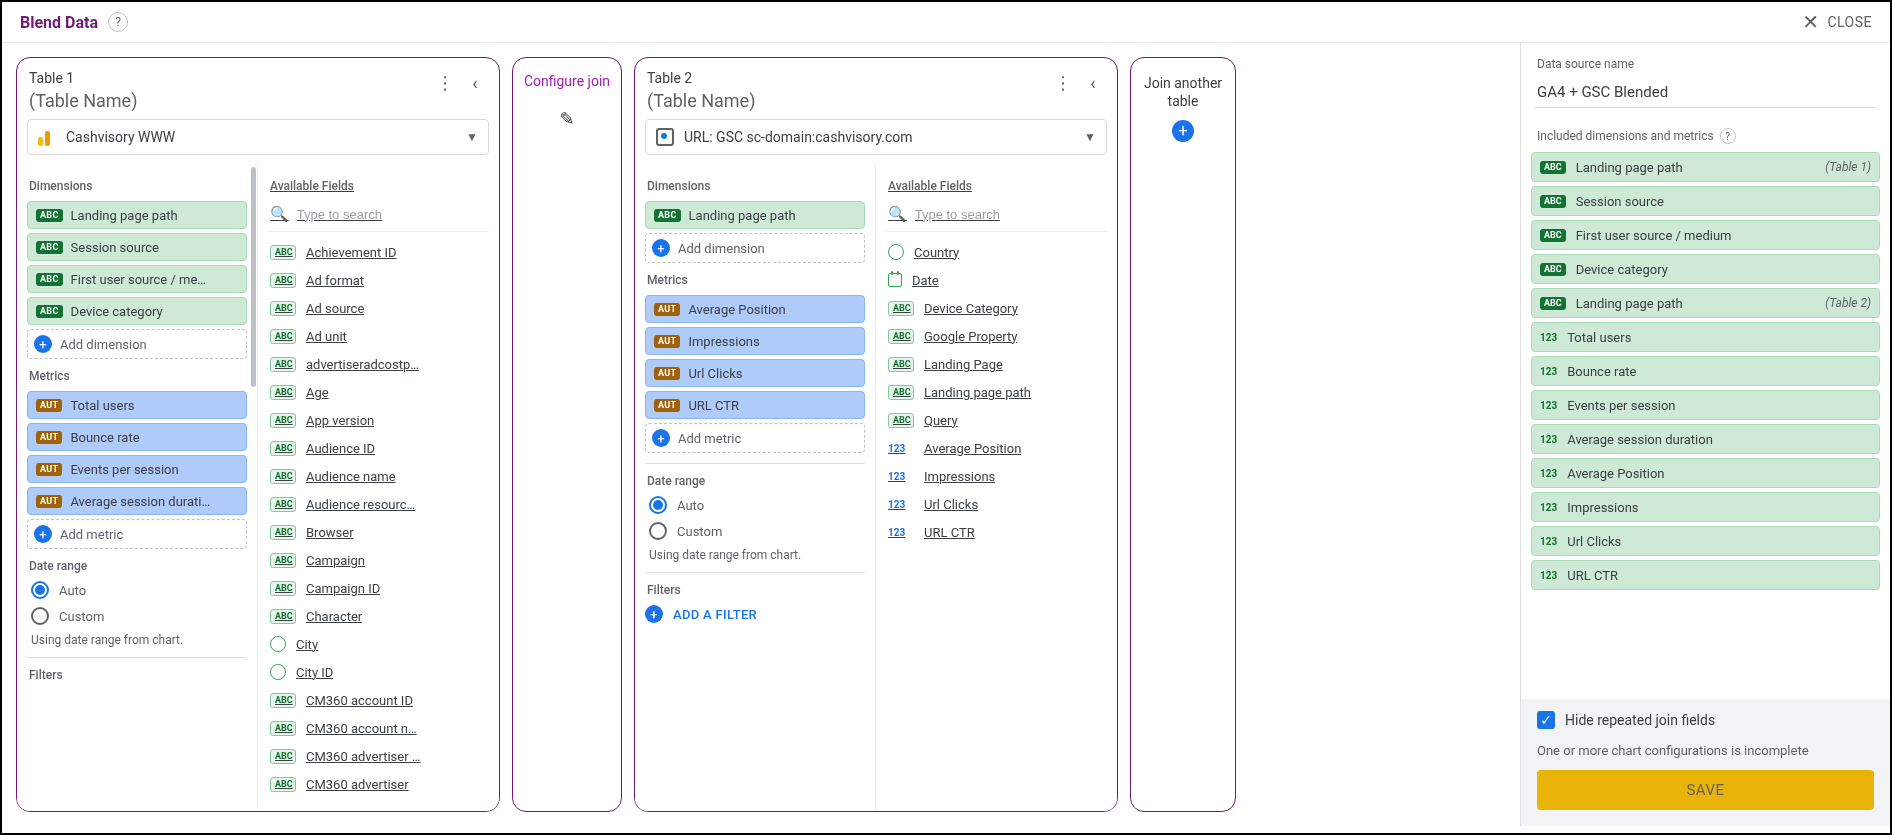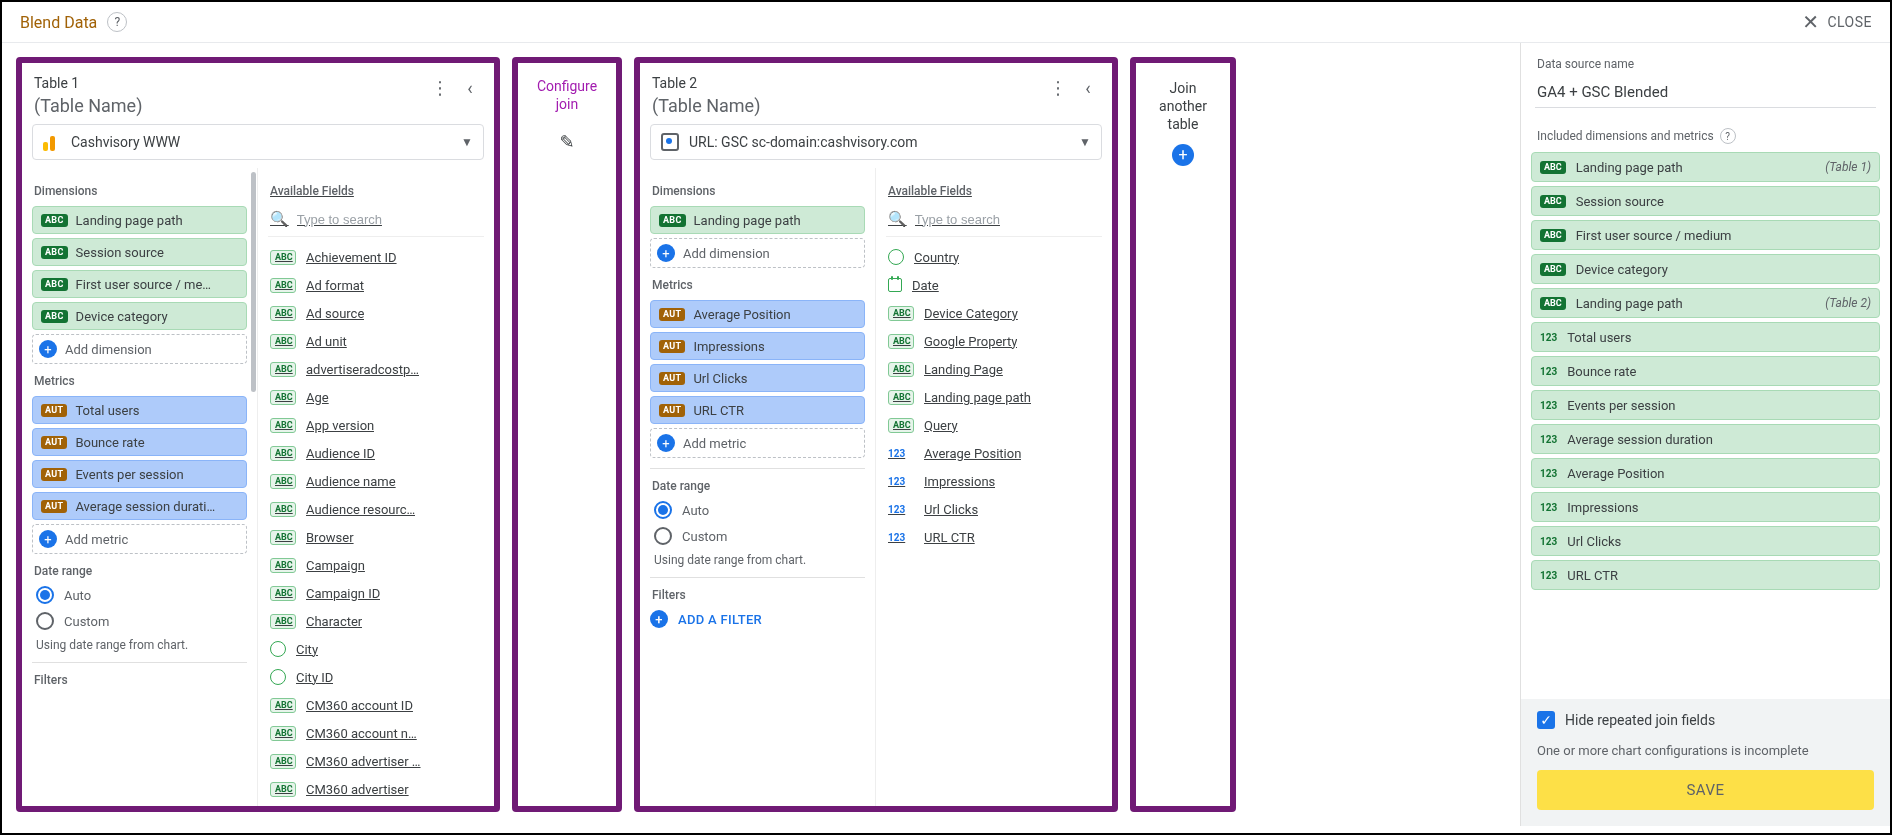--- a/index.html
+++ b/index.html
@@ -15,33 +15,33 @@
   }
   .header {
     display: flex;
     align-items: center;
     justify-content: space-between;
     padding: 10px 18px;
     border-bottom: 1px solid #e8eaed;
     background:#fff;
   }
   .header-left { display:flex; align-items:center; gap:10px; }
-  .header-title { font-size: 16px; color:#a16207; }
+  .header-title { font-size: 16px; color:#701a75;font-weight:bold; }
   .help-circle {
     width:20px;height:20px;border:1px solid #bdc1c6;border-radius:50%;
     display:flex;align-items:center;justify-content:center;
     font-size:12px;color:#5f6368;
   }
   .close-area { display:flex;align-items:center;gap:8px;cursor:pointer; color:#5f6368; font-size:14px; letter-spacing:0.5px;}
   .close-x { font-size:20px; font-weight:400; line-height:1; }
   .body { display:flex; height: calc(100% - 48px); }
   .left-area { flex: 1 1 auto; display:flex; gap:12px; padding: 14px; overflow:hidden;}
   .right-area { width: 370px; border-left:1px solid #e0e0e0; display:flex; flex-direction:column; }
   .card {
-    background:#fff; border:6px solid #701a75; border-radius:4px;
+    background:#fff; border:1px solid #701a75; border-radius:14px;
     display:flex; flex-direction:column; overflow:hidden;
   }
   .table-card { width: 484px; }
   .table-header {
     display:flex; align-items:flex-start; justify-content:space-between;
     padding: 12px 12px 8px 12px;
   }
   .table-titles { display:flex; flex-direction:column; gap:4px;}
   .table-title-main { font-size:14px; color:#3c4043;}
   .table-title-sub { font-size:18px; color:#5f6368;}
@@ -181,21 +181,21 @@
   }
   .inc-badge-123{
     font-size:10px;font-weight:700;color:#137333;background:transparent;
   }
   .inc-note { color:#5f6368; font-style:italic; margin-left:auto; font-size:12px;}
   .right-bottom { background:#f1f3f4; padding:12px 16px 16px 16px; }
   .cb-row { display:flex; align-items:center; gap:10px; font-size:14px; color:#3c4043; margin-bottom:14px; cursor:pointer;}
   .cb { width:18px;height:18px;border-radius:3px;background:#1a73e8;display:flex;align-items:center;justify-content:center;color:#fff;font-size:14px;}
   .warn-text{font-size:13px;color:#5f6368;margin-bottom:12px;}
   .save-btn{
-    width:100%; height:40px; background:#fde047; color:#5f6368; font-size:15px;
+    width:100%; height:40px; background:#eab308; color:#5f6368; font-size:15px;
     letter-spacing:0.5px; display:flex;align-items:center;justify-content:center;
     border-radius:4px; cursor:not-allowed;
   }
   .left-col-wrap{position:relative;}
   .left-col-wrap .fake-scroll{
     position:absolute; right:1px; top:4px; width:5px; height:220px;
     background:#bdc1c6; border-radius:3px;
   }
   .chevron { font-size:18px;}
 </style>

